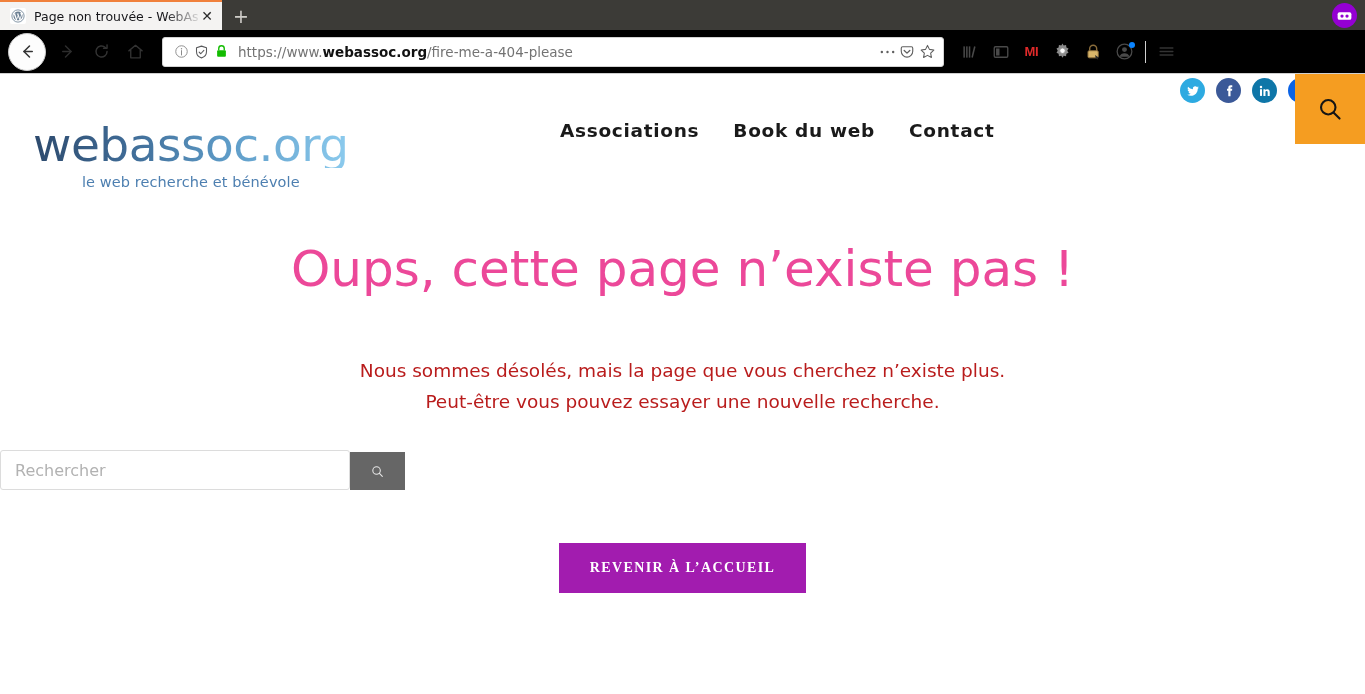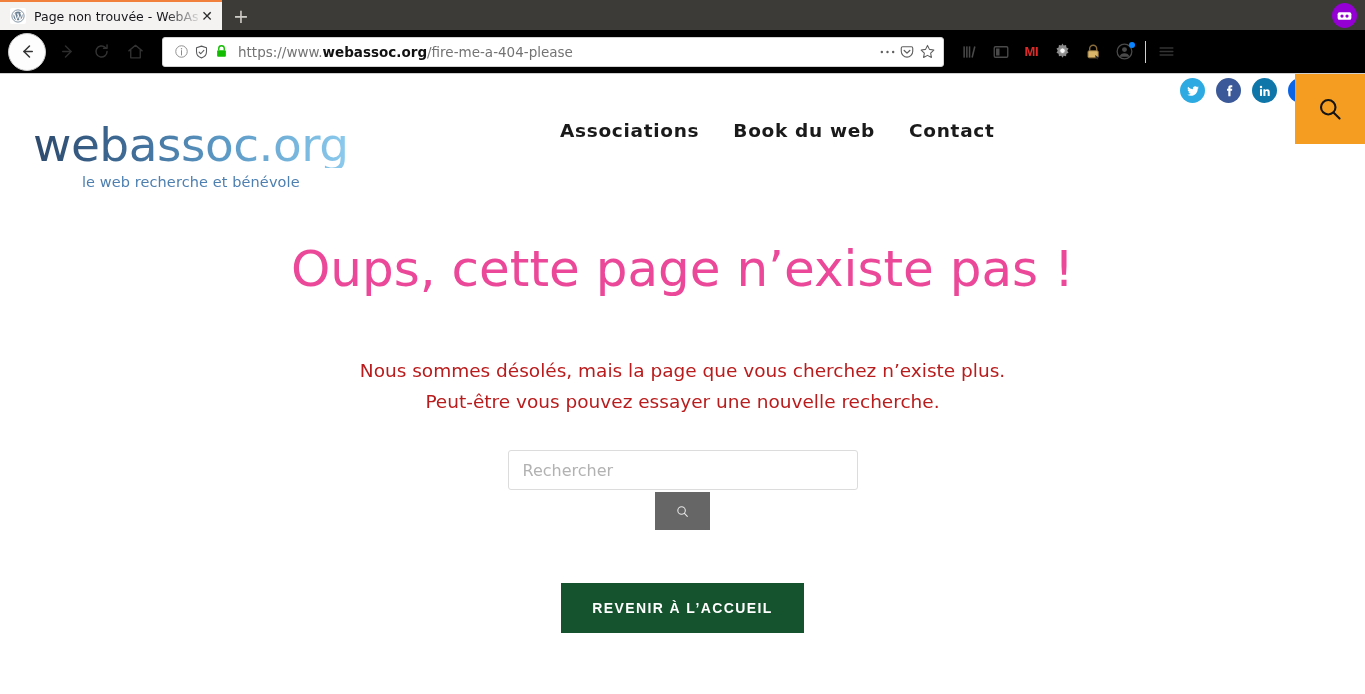--- a/index.html
+++ b/index.html
@@ -295,21 +295,20 @@
   }
   .err-sub {
     margin-top: 58px;
     font-size: 18.5px;
     color: #b91c1c;
     line-height: 31px;
   }
   .searchform {
     margin-top: 33px;
     display: flex;
-    flex-direction: column;
     align-items: center;
   }
   .searchform input[type=text] {
     width: 350px;
     height: 40px;
     border: 1px solid #dcdcdc;
     border-radius: 3px;
     box-sizing: border-box;
     padding: 0 14px;
     font-size: 16px;
@@ -326,30 +325,30 @@
     background: #666666;
     border: none;
     display: flex;
     align-items: center;
     justify-content: center;
     cursor: pointer;
   }
   .home-btn {
     display: inline-block;
     margin-top: 53px;
-    background: #14532d;
+    background: #a21caf;
     color: #ffffff;
     font-size: 14px;
     font-weight: bold;
     letter-spacing: 1.4px;
     padding: 17px 31px;
     border: none;
     text-decoration: none;
     cursor: pointer;
-    font-family: Liberation Sans, sans-serif;
+    font-family: Liberation Serif, serif;
   }
 </style>
 </head>
 <body>
 
 <div class="browser">
 
   <div class="tabstrip">
     <div class="tab">
       <span class="tab-favicon">

